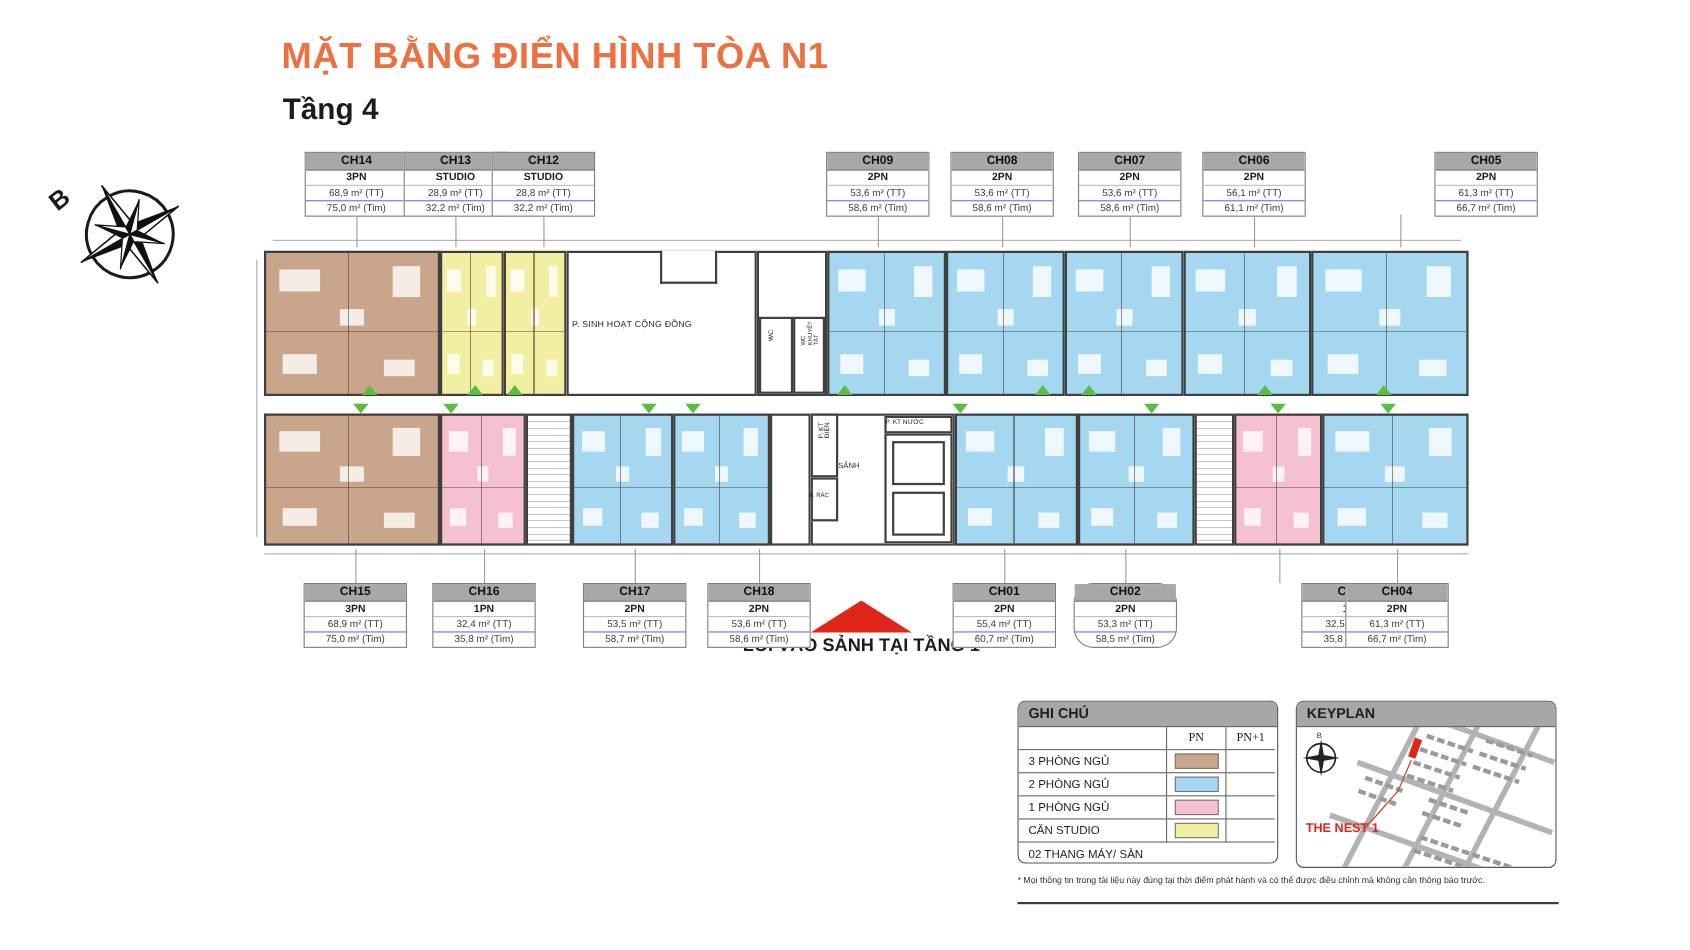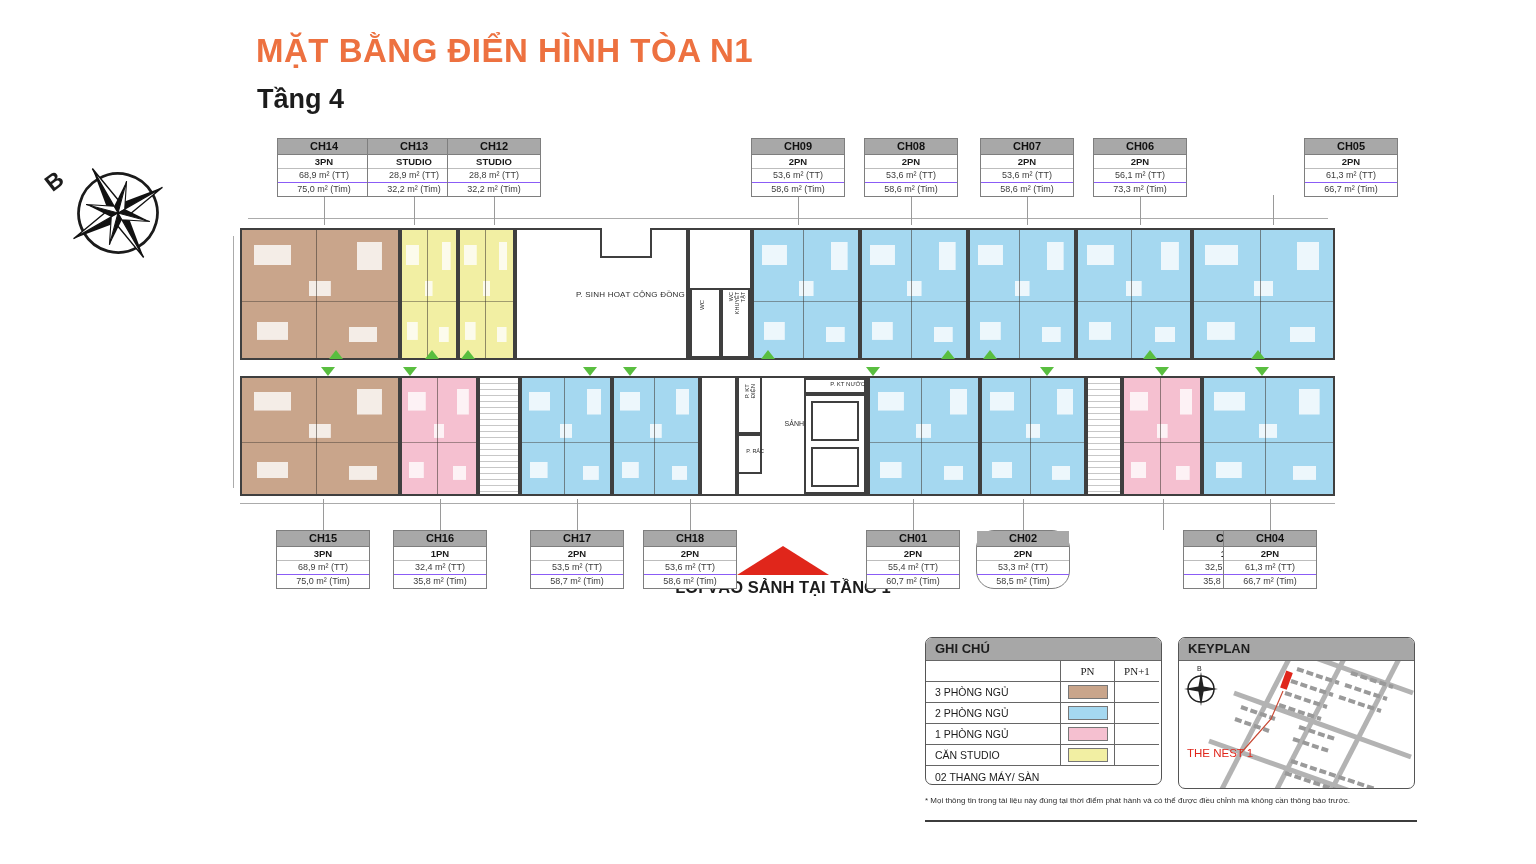--- a/index.html
+++ b/index.html
@@ -30,21 +30,21 @@
      linear-gradient(#fff,#fff) no-repeat 88% 12%/16% 22%,
      linear-gradient(#fff,#fff) no-repeat 12% 84%/20% 14%,
      linear-gradient(#fff,#fff) no-repeat 84% 86%/18% 12%,
      linear-gradient(#fff,#fff) no-repeat 50% 45%/14% 12%;}
   .u::after{content:"";position:absolute;inset:0;background:
      linear-gradient(to right,transparent calc(48% - .5px),rgba(62,55,48,.55) calc(48% - .5px),
         rgba(62,55,48,.55) calc(48% + .5px),transparent calc(48% + .5px)),
      linear-gradient(to bottom,transparent calc(56% - .5px),rgba(62,55,48,.45) calc(56% - .5px),
         rgba(62,55,48,.45) calc(56% + .5px),transparent calc(56% + .5px));}
   .stairs{background:repeating-linear-gradient(to bottom,#fff 0 5px,#c7c7c7 5px 6px);}
-  .roomlabel{position:absolute;z-index:5;color:#2b2b2b;text-align:right;}
+  .roomlabel{position:absolute;z-index:5;color:#2b2b2b;text-align:left;}
   .vtext{writing-mode:vertical-rl;transform:rotate(180deg);}
   .thin{position:absolute;background:#ababab;}
   
   .tri-up{position:absolute;width:0;height:0;border-left:7px solid transparent;
           border-right:7px solid transparent;border-bottom:9px solid #59BE3F;z-index:5;}
   .tri-dn{position:absolute;width:0;height:0;border-left:7px solid transparent;
           border-right:7px solid transparent;border-top:9px solid #59BE3F;z-index:5;}
   
   .ent-arrow{left:737px;top:546px;width:0;height:0;border-left:46px solid transparent;
              border-right:46px solid transparent;border-bottom:29px solid #E0261B;}
@@ -55,21 +55,21 @@
   .panel-head{background:#A7A7A7;border-bottom:1px solid #666;font-size:13px;font-weight:700;
               color:#1d1d1d;height:22px;line-height:22px;padding-left:9px;}
   .leg-grid{display:grid;grid-template-columns:135px 54px 44px;}
   .leg-cell{border-right:1px solid #666;border-bottom:1px solid #666;height:21px;line-height:21px;
             font-size:10.5px;box-sizing:border-box;}
   .leg-cell:nth-child(3n){border-right:none;}
   .leg-lab{padding-left:9px;}
   .leg-head{text-align:center;font-size:11px;font-family:Liberation Serif, serif;}
   .swatch{width:40px;height:14px;margin:3px auto 0;border:1px solid #777;box-sizing:border-box;}
   .leg-foot{font-size:10.5px;height:22px;line-height:22px;padding-left:9px;}
-  .keyplan-nest{left:1186px;top:724px;font-size:11.5px;font-weight:400;color:#E0261B;z-index:4;text-align:center;}
+  .keyplan-nest{left:1186px;top:724px;font-size:11.5px;font-weight:700;color:#E0261B;z-index:4;text-align:center;}
   .notes{left:925px;top:795px;width:500px;font-size:8px;line-height:11px;color:#2e2e2e;}
   .notes-rule{left:925px;top:820px;width:492px;height:2px;background:#3c3c3c;}
 </style>
 </head>
 <body>
 
 <div class="canvas">
 
   <div class="abs title">MẶT BẰNG ĐIỂN HÌNH TÒA N1</div>
   <div class="abs subtitle">Tầng 4</div>
@@ -202,21 +202,21 @@
           <div class="ul-code">CH07</div>
           <div class="ul-type">2PN</div>
           <div class="ul-a">53,6 m² (TT)</div>
           <div class="ul-a">58,6 m² (Tim)</div>
         </div>
         <div class="conn" style="left: 1027px; top: 195px; height: 30px;"></div>
         <div class="unit-label" style="left: 1093px; top: 138px;">
           <div class="ul-code">CH06</div>
           <div class="ul-type">2PN</div>
           <div class="ul-a">56,1 m² (TT)</div>
-          <div class="ul-a">73,3 m² (Tim)</div>
+          <div class="ul-a">61,1 m² (Tim)</div>
         </div>
         <div class="conn" style="left: 1140px; top: 195px; height: 30px;"></div>
         <div class="unit-label" style="left: 1268px; top: 138px; margin-left: 36px;">
           <div class="ul-code">CH05</div>
           <div class="ul-type">2PN</div>
           <div class="ul-a">61,3 m² (TT)</div>
           <div class="ul-a">66,7 m² (Tim)</div>
         </div>
         <div class="conn" style="left: 1273px; top: 195px; height: 30px;"></div>
         <div class="unit-label" style="left: 276px; top: 530px;">

